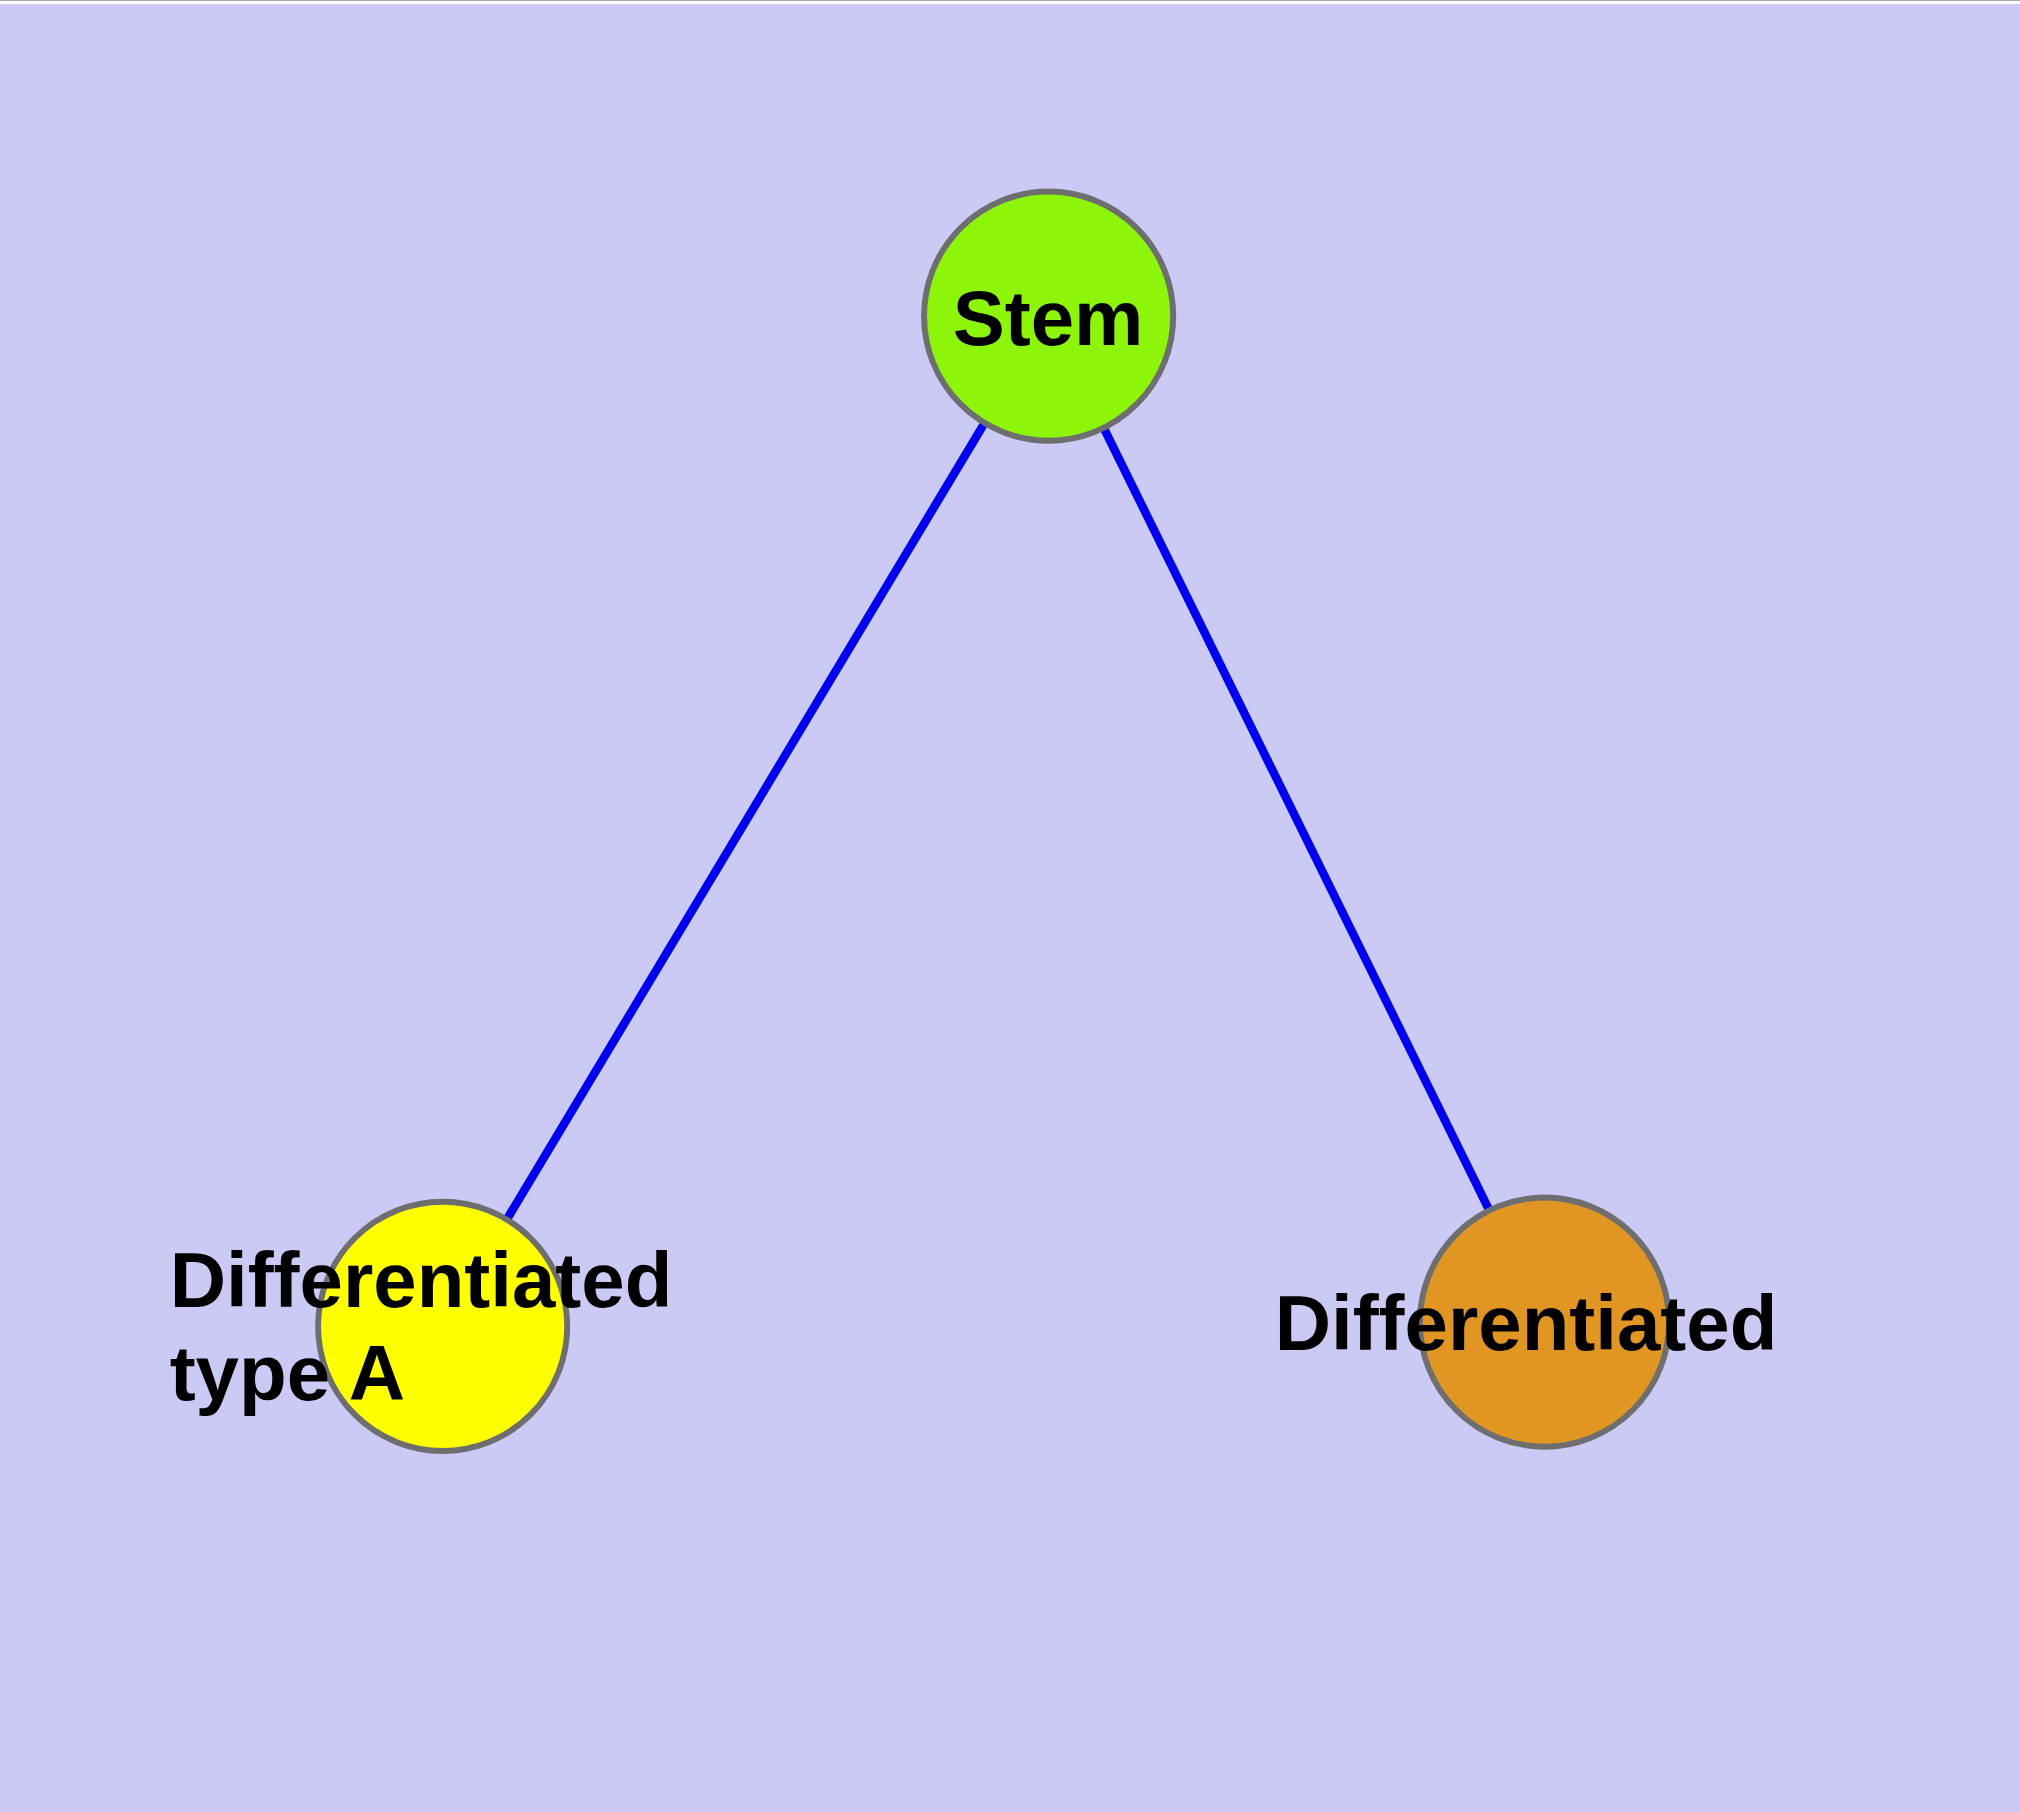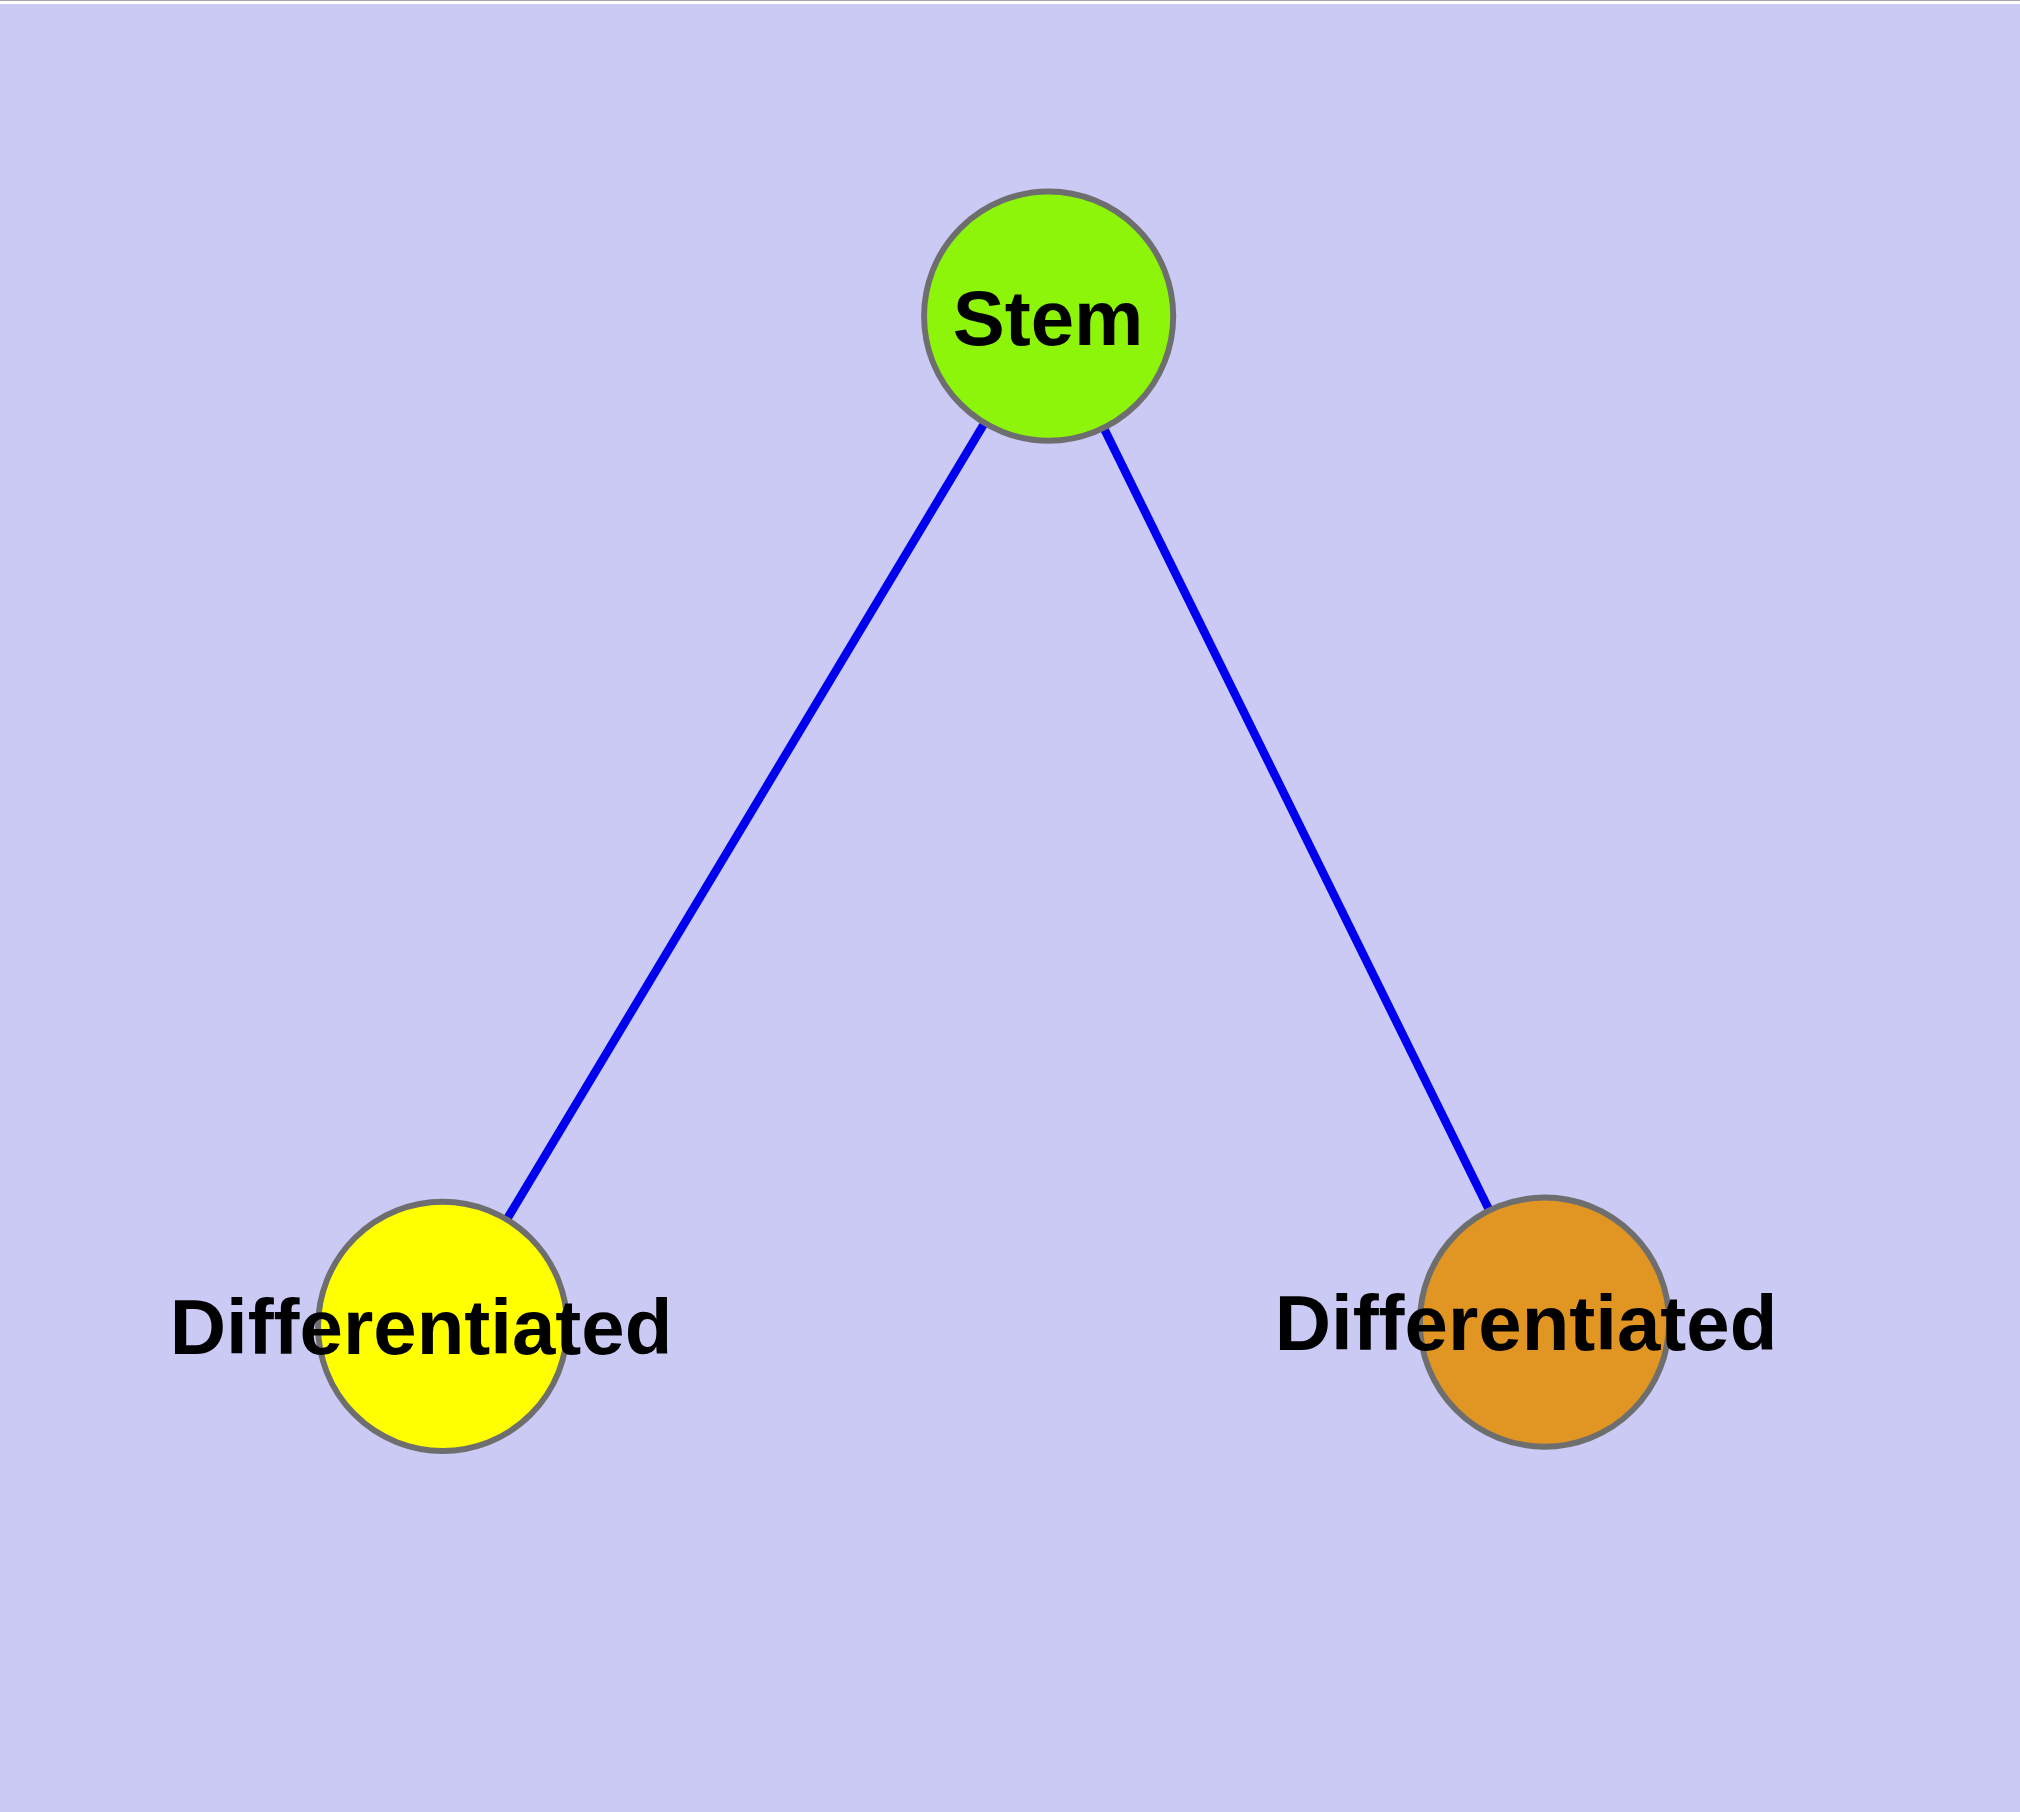--- a/index.html
+++ b/index.html
@@ -59,20 +59,21 @@
     <circle cx="522" cy="1565" r="147" stroke-width="7" stroke="#6E6E6E" fill="#FFFF00"></circle>
     <circle cx="1822" cy="1560" r="147" stroke-width="7" stroke="#6E6E6E" fill="#E19623"></circle>
   </svg>
 
   <div class="node-label" style="left: 1048px; top: 318px; color: rgb(0, 0, 0);">
     <span>Stem</span>
   </div>
 
   <div class="node-label" style="left: 421px; top: 1327px; color: rgb(0, 0, 0);">
     <span>Differentiated</span>
+    <span>type A</span>
   </div>
 
   <div class="node-label" style="left: 1526px; top: 1323px; color: rgb(0, 0, 0);">
     <span>Differentiated</span>
   </div>
 
 </div>
 
 
 </body></html>

